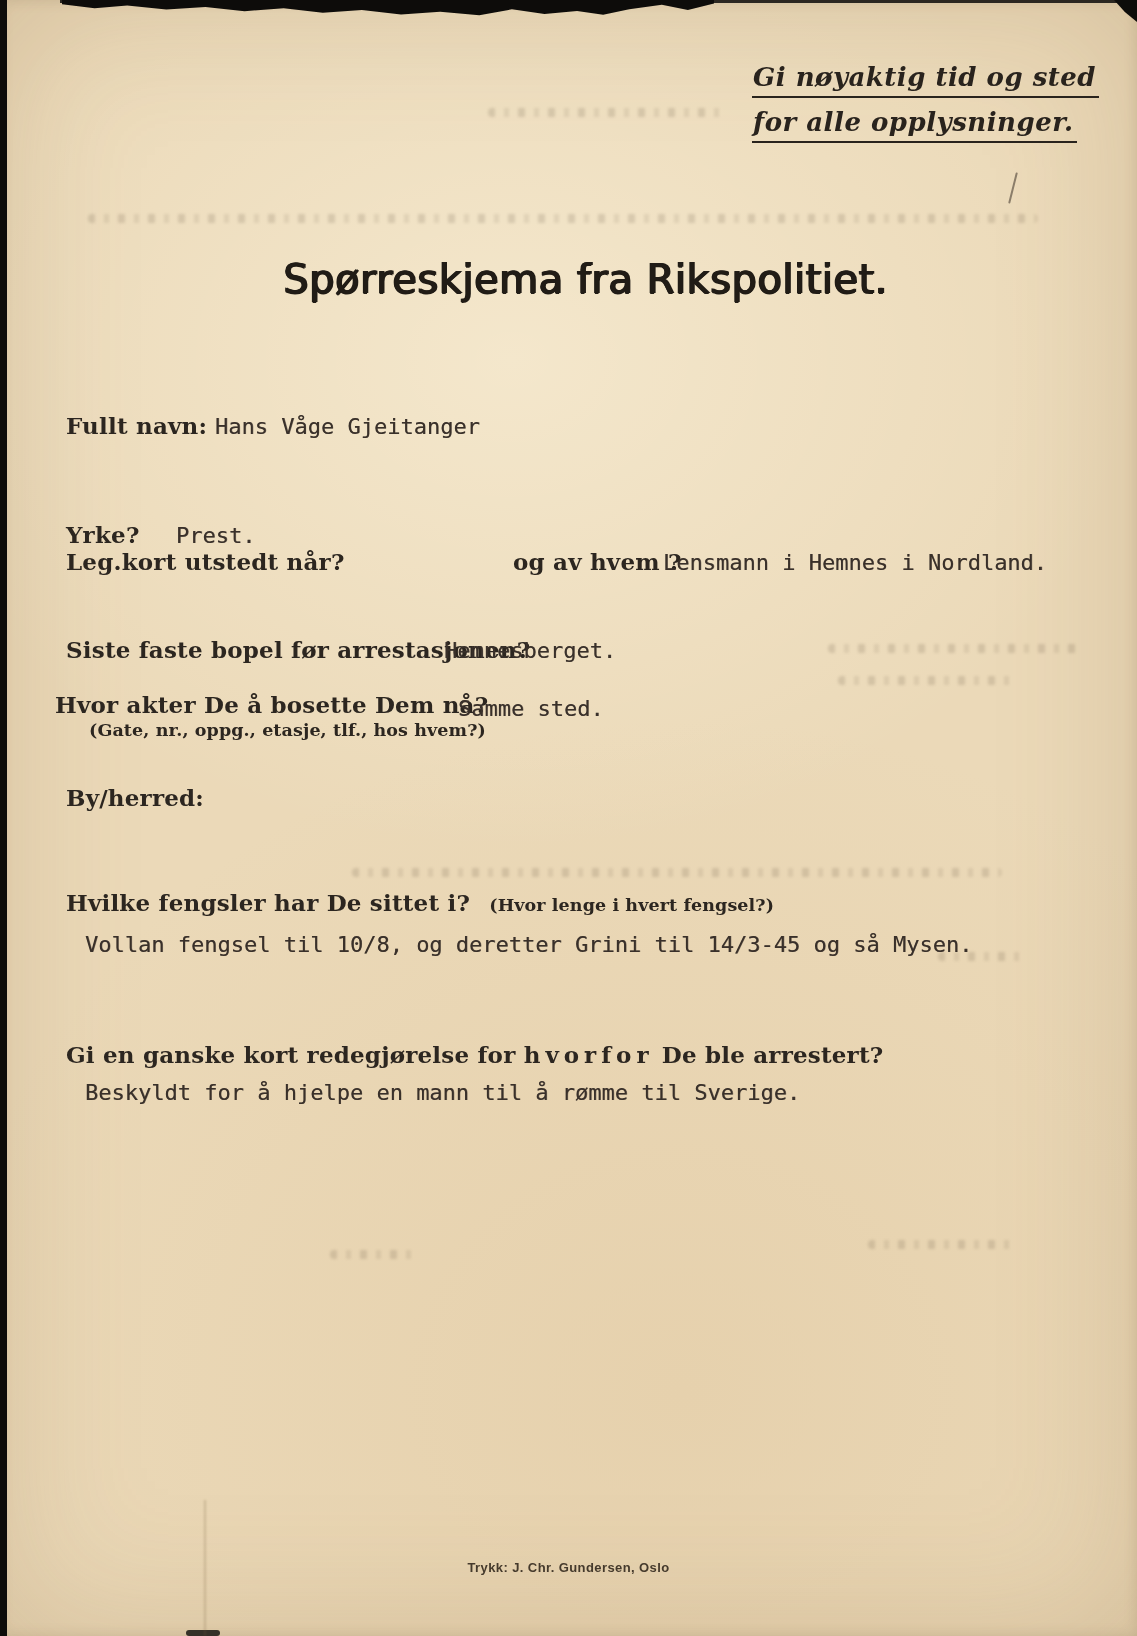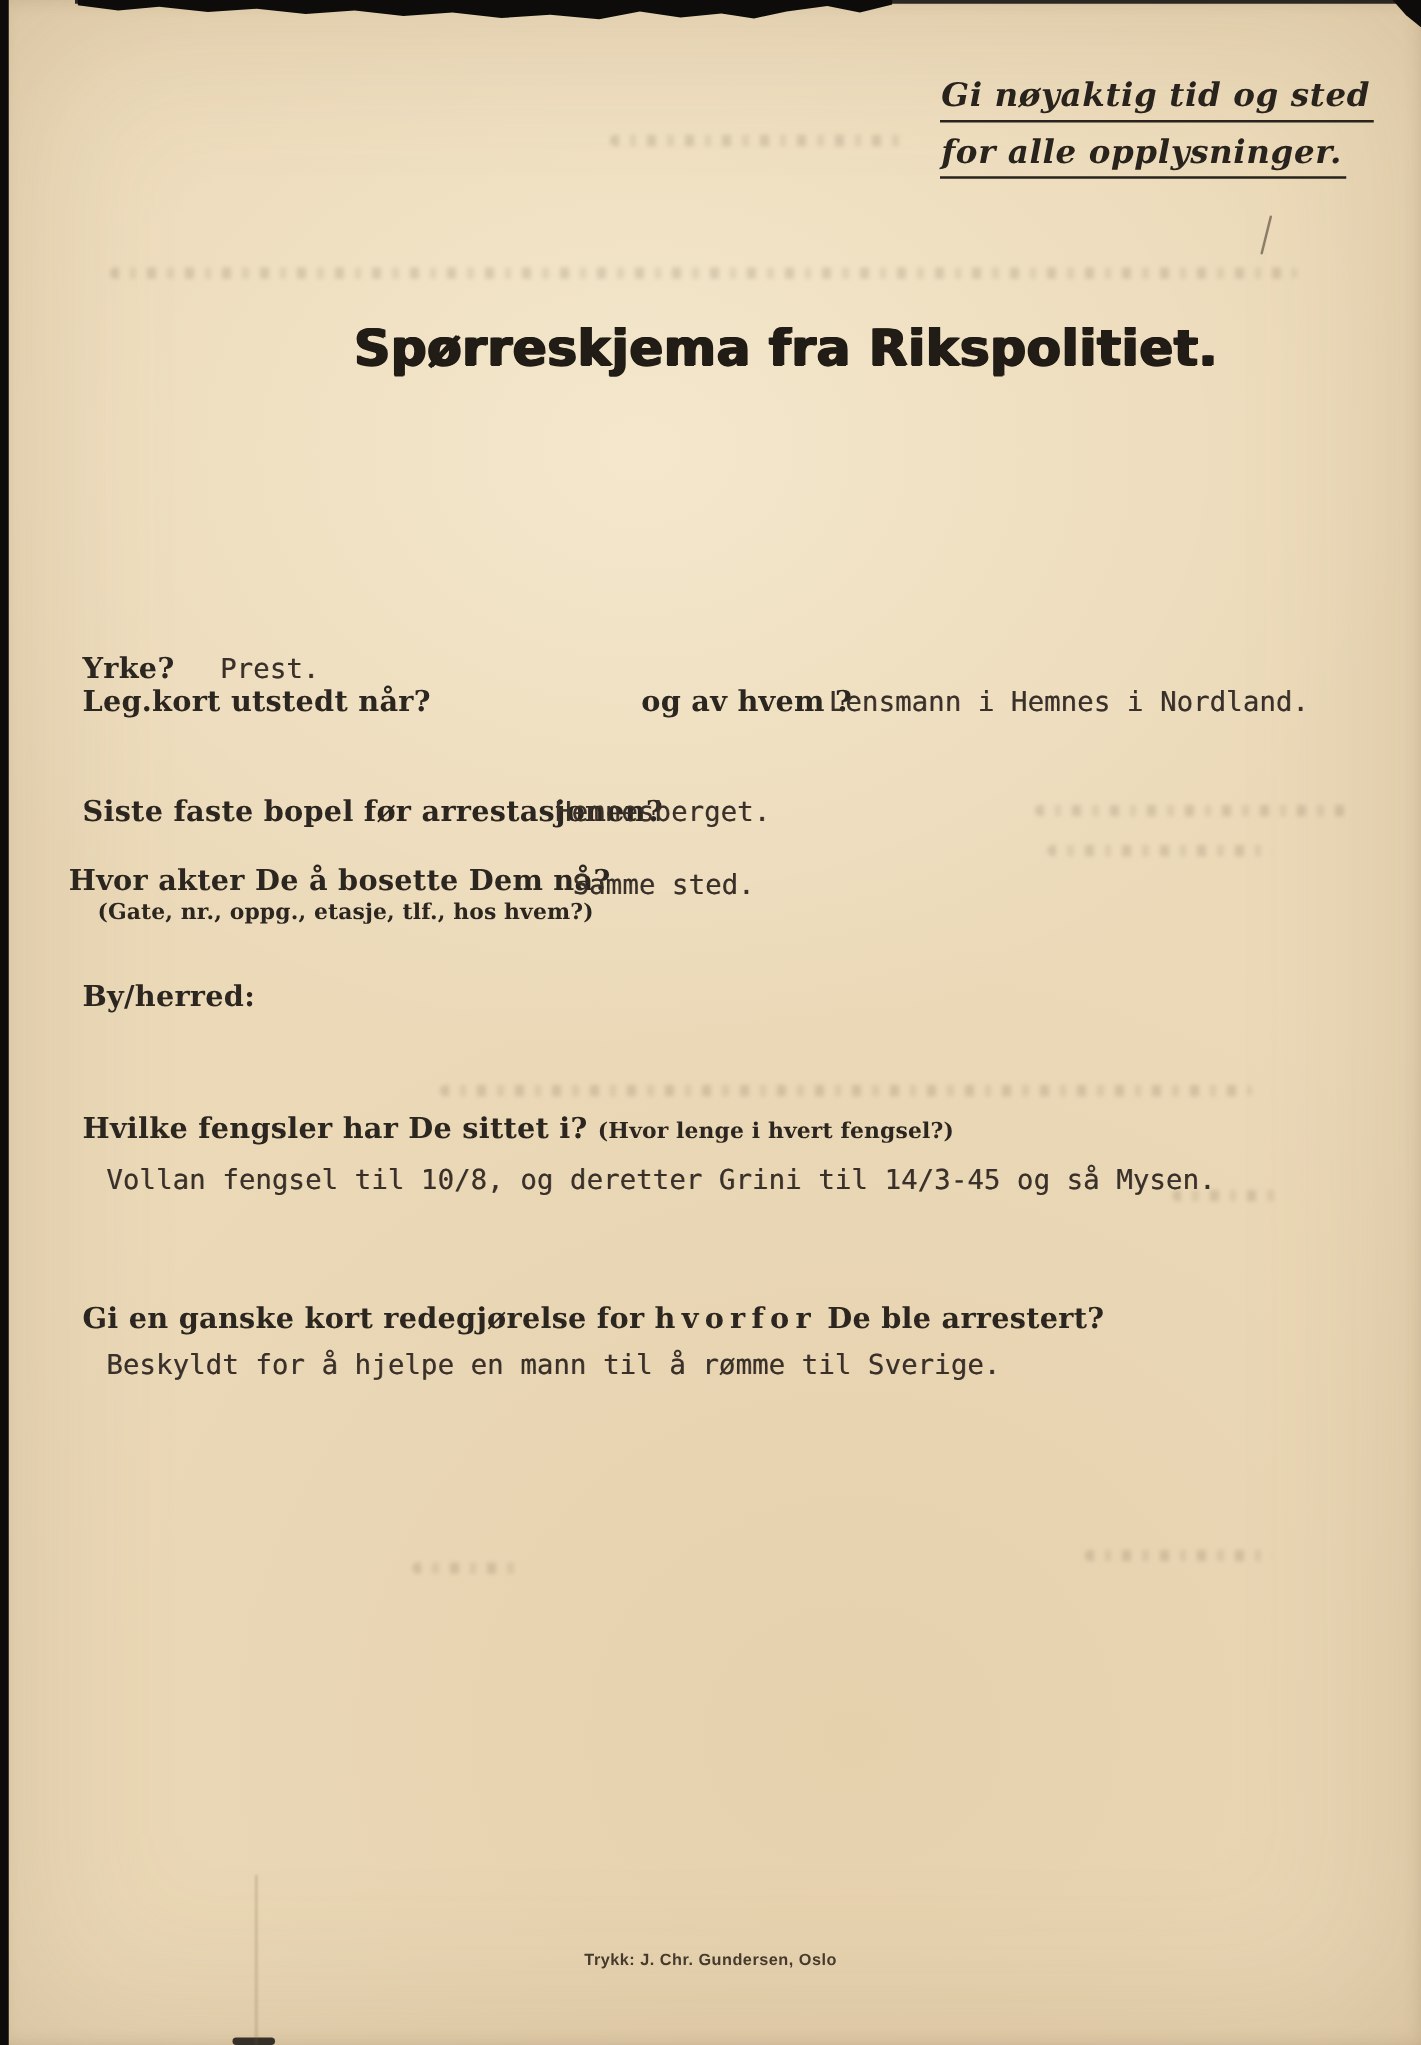--- a/index.html
+++ b/index.html
@@ -35,29 +35,29 @@
   .crease{position:absolute;width:2px;background:rgba(120,95,60,.25);filter:blur(1px);}
   .pen-stroke{position:absolute;width:2px;background:rgba(60,50,40,.55);transform:rotate(14deg);border-radius:1px;}
 
   
   .note{position:absolute;left:752px;top:62px;font:700 26px "DejaVu Serif",serif;font-style:italic;color:#29231d;}
   .note .nline{display:block;width:max-content;border-bottom:2.5px solid #29231d;padding:0 3px 4px 1px;margin-bottom:9px;letter-spacing:.5px;}
 
   
   .title{
     position:absolute;left:283px;top:256px;
-    font-family:"DejaVu Sans",sans-serif;font-weight:700;font-size:40px;
+    font-family:"DejaVu Sans",sans-serif;font-weight:400;font-size:40px;
     letter-spacing:.5px;color:#211c16;white-space:pre;
     text-shadow:1.3px 0 0 currentColor,-0.6px 0 0 currentColor,0 .6px 0 currentColor;
     text-align:center;
   }
 
   .row{position:absolute;left:0;top:0;width:1137px;height:34px;}
   .lbl{position:absolute;top:0;font:700 23px "DejaVu Serif",serif;color:#2c2620;letter-spacing:.2px;white-space:pre;}
-  .lbl-sm{font:700 17.5px "DejaVu Serif",serif;letter-spacing:.1px;}
+  .lbl-sm{font:700 17.5px "DejaVu Serif",serif;letter-spacing:.1px;margin-left:11px;}
   .typed{position:absolute;top:2px;font:500 22px "DejaVu Sans Mono",monospace;color:#39302a;white-space:pre;text-shadow:.4px 0 0 rgba(57,48,42,.55);}
   .emph{letter-spacing:5px;}
 
   .credit{
     position:absolute;left:50%;top:1560px;transform:translateX(-50%);
     font:600 13px "Liberation Sans",sans-serif;color:#453a2c;letter-spacing:.4px;white-space:pre;
   }
 </style>
 </head>
 <body>
@@ -81,20 +81,24 @@
   <div class="pen-stroke" style="left:1012px;top:172px;height:32px;"></div>
   <div class="crease" style="left:204px;top:1500px;height:136px;"></div>
 
   <div class="note">
     <span class="nline">Gi nøyaktig tid og sted</span>
     <span class="nline">for alle opplysninger.</span>
   </div>
 
   <div class="title">Spørreskjema fra Rikspolitiet.</div>
 
+  <div class="row" style="top:412px">
+    <span class="lbl" style="left:66px">Fullt navn:</span>
+    <span class="typed" style="left:215px">Hans Våge Gjeitanger</span>
+  </div>
 
 
   <div class="row" style="top:521px">
     <span class="lbl" style="left:66px">Yrke?</span>
     <span class="typed" style="left:176px">Prest.</span>
   </div>
 
   <div class="row" style="top:548px">
     <span class="lbl" style="left:66px">Leg.kort utstedt når?</span>
     <span class="lbl" style="left:513px">og av hvem ?</span>

